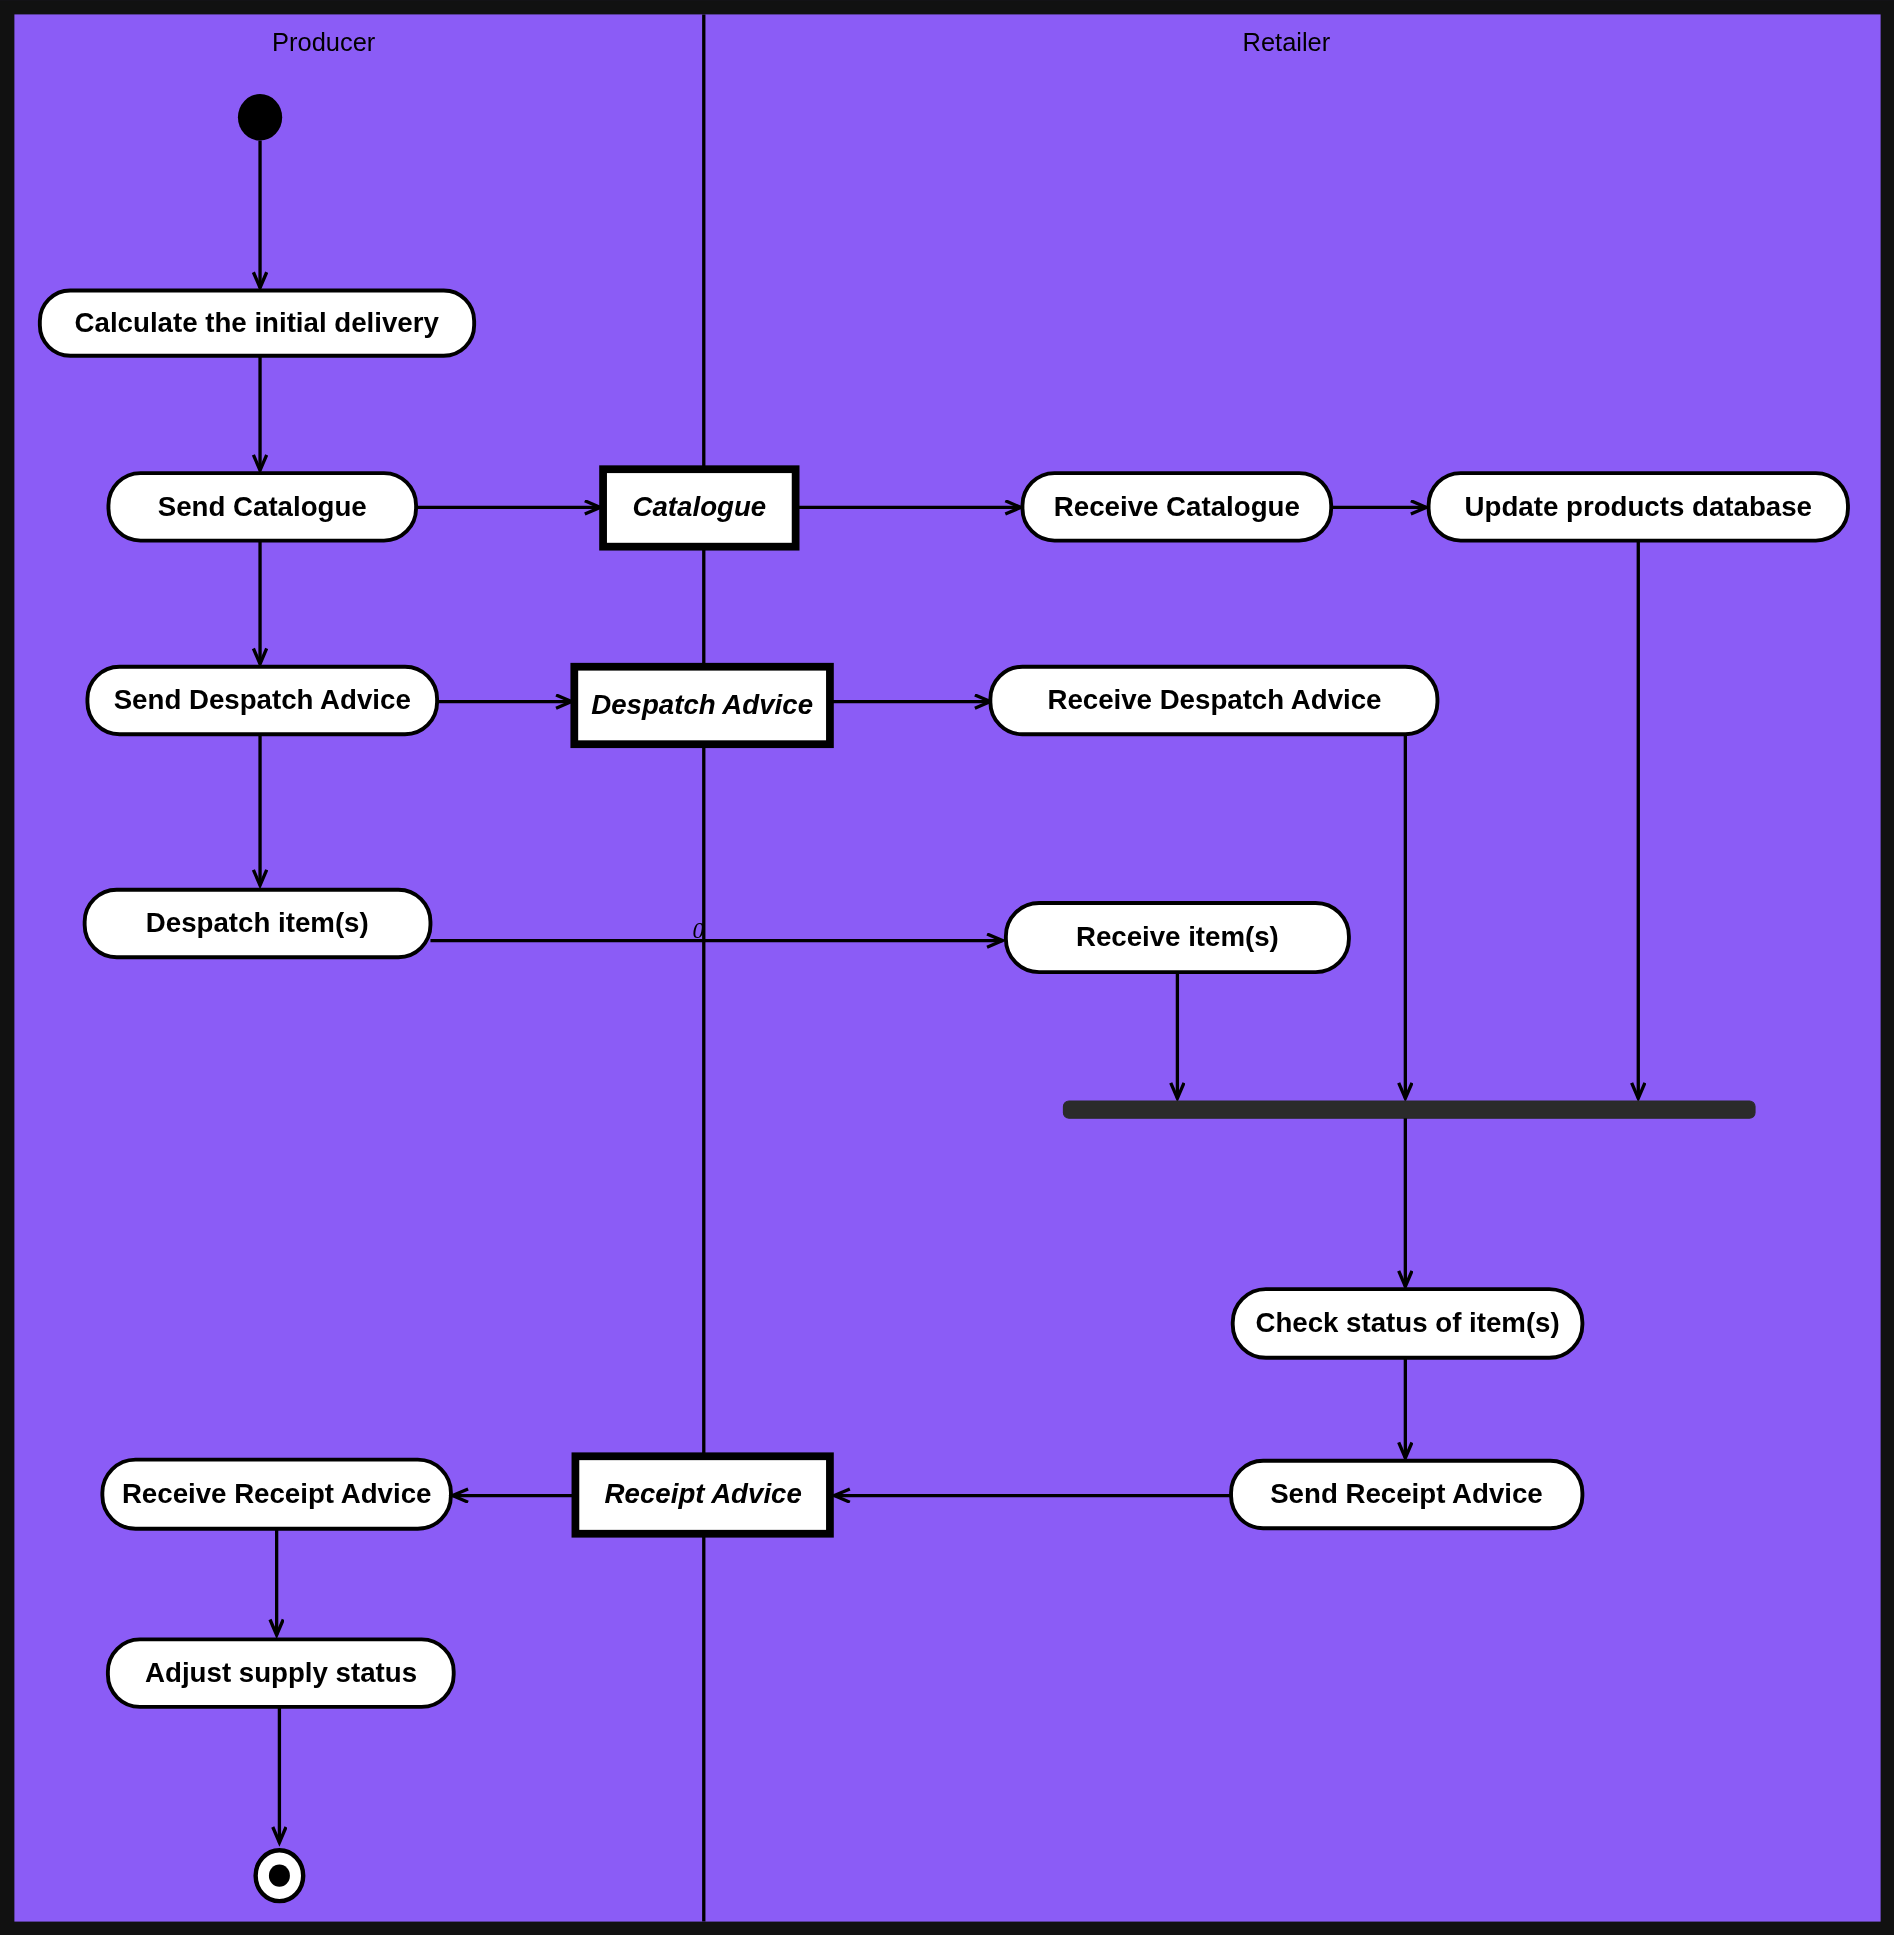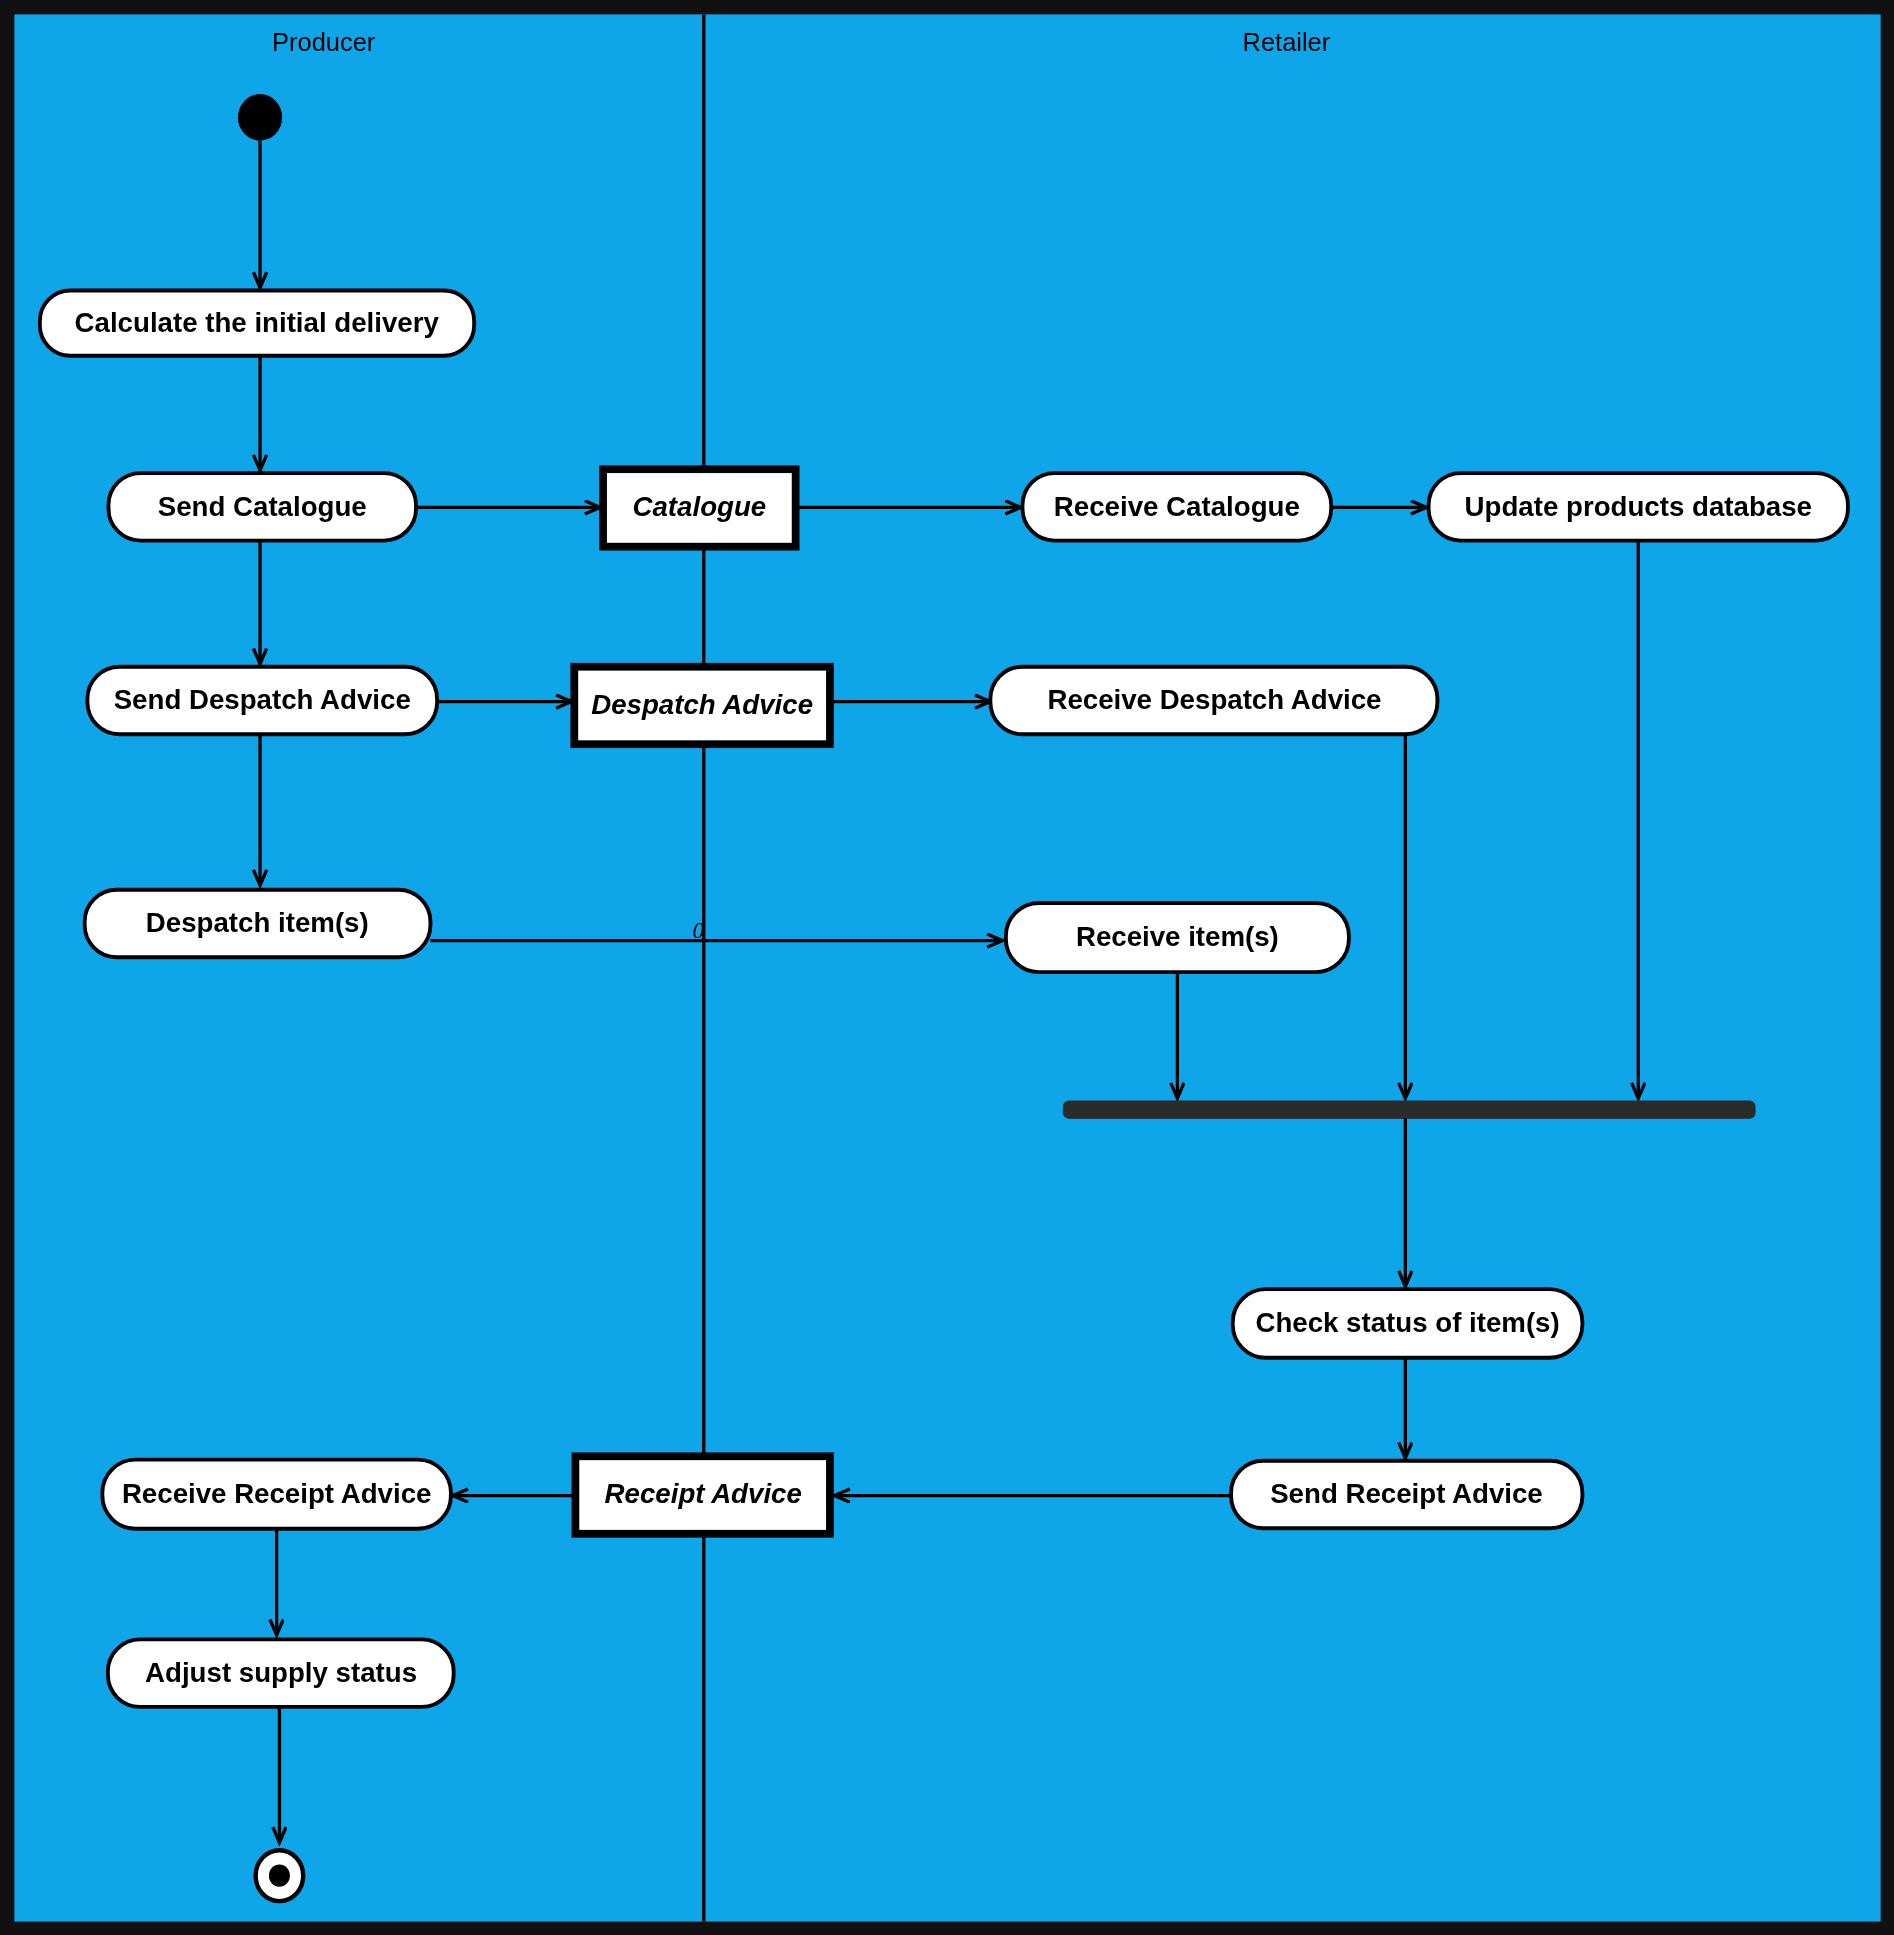--- a/index.html
+++ b/index.html
@@ -4,21 +4,21 @@
 <style>
   html, body {
     margin: 0;
     padding: 0;
     background: #ffffff;
   }
   #diagram-root {
     position: relative;
     width: 1895px;
     height: 1936px;
-    background: #0ea5e9;
+    background: #8b5cf6;
     font-family: "Liberation Sans", sans-serif;
   }
   svg.canvas {
     display: block;
     width: 1895px;
     height: 1936px;
   }
   .lane-title {
     font-family: "Liberation Sans", sans-serif;
     font-size: 46px;

